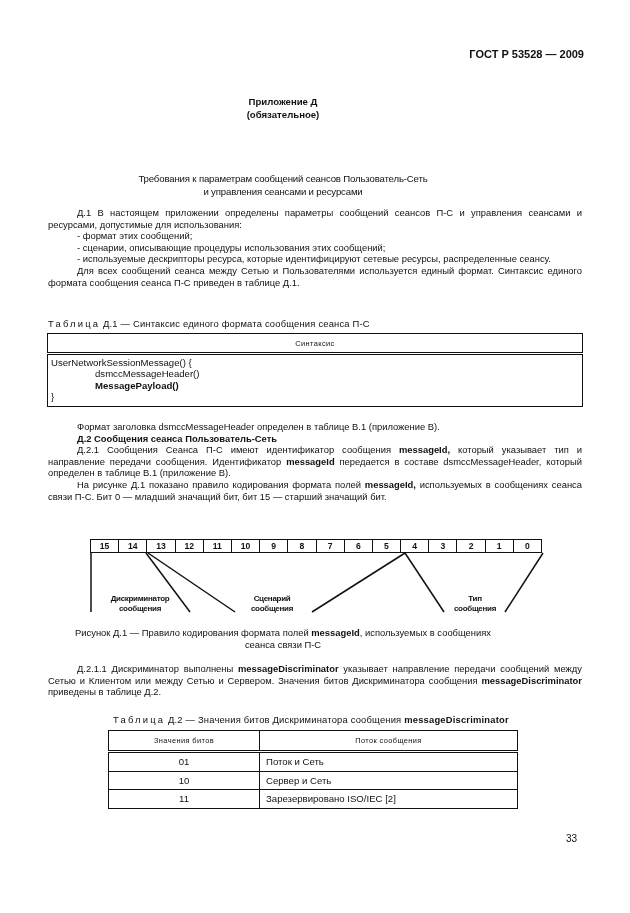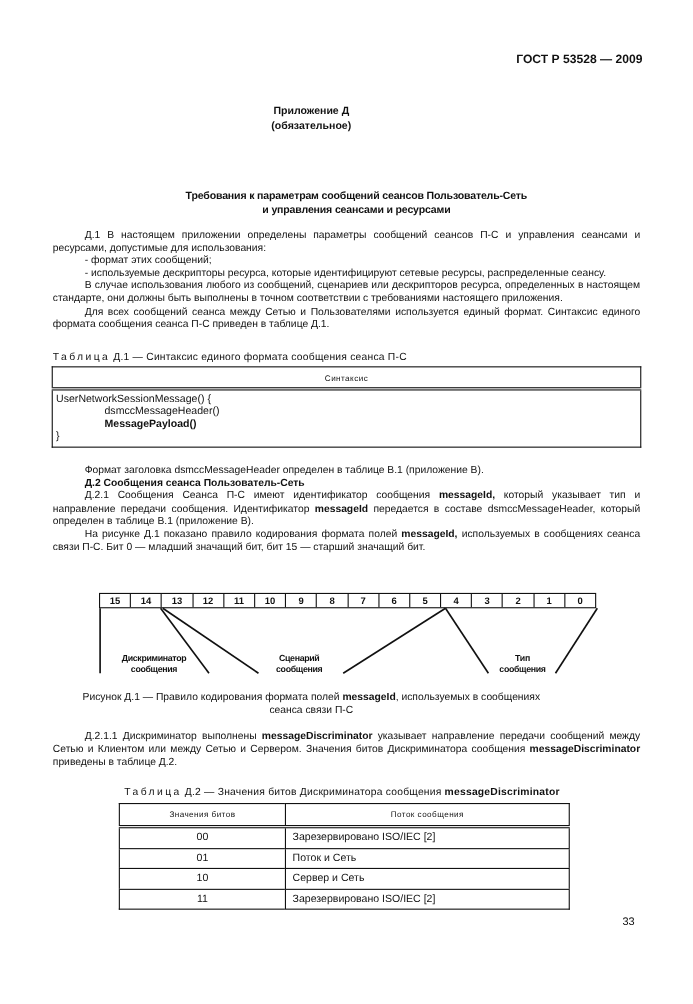--- a/index.html
+++ b/index.html
@@ -2,21 +2,21 @@
 <html><head>
 <meta charset="utf-8">
 <style>
   html, body { margin: 0; padding: 0; background: #ffffff; }
   body { width: 630px; height: 913px; position: relative; overflow: hidden;
          font-family: "Liberation Sans", sans-serif; color: #111; font-size: 9.4px; }
   .abs { position: absolute; }
   .hdr { right: 46px; top: 48px; font-weight: bold; font-size: 11px; letter-spacing: 0; }
   .center { left: 0; width: 566px; text-align: center; }
   .annex-title { top: 95px; font-weight: bold; font-size: 9.6px; line-height: 13px; }
-  .req-title { top: 172px; font-weight: bold; font-size: 9.6px; line-height: 13px; letter-spacing: -0.15px; padding-left: 41px; }
+  .req-title { top: 172px; font-weight: normal; font-size: 9.6px; line-height: 13px; letter-spacing: -0.15px; }
   .text { left: 48px; width: 534px; line-height: 11.6px; text-align: justify; }
   .p { margin: 0; }
   .ind { text-indent: 29px; }
   .b { font-weight: bold; }
   .caption { left: 48px; letter-spacing: 0.2px; }
   .caption .sp { letter-spacing: 2.2px; }
   table { border-collapse: collapse; }
   .t1 { left: 47px; top: 333px; width: 536px; border: 1.4px solid #111; }
   .t1 th { font-weight: normal; font-size: 7.4px; height: 16px; border-bottom: 3px double #111; letter-spacing: 0.4px; }
   .t1 td { padding: 2px 3px 3px 3px; line-height: 11.4px; font-size: 9.6px; }
@@ -45,22 +45,22 @@
 </div>
 
 <div class="abs center req-title">
   <div>Требования к параметрам сообщений сеансов Пользователь-Сеть</div>
   <div>и  управления сеансами и ресурсами</div>
 </div>
 
 <div class="abs text" style="top:207px;">
   <p class="p ind">Д.1 В настоящем приложении определены параметры сообщений сеансов П-С и   управления сеансами и ресурсами, допустимые для использования:</p>
   <p class="p ind">- формат этих сообщений;</p>
+  <p class="p ind">- сценарии, описывающие процедуры использования этих сообщений;</p>
   <p class="p ind">- используемые дескрипторы ресурса, которые идентифицируют сетевые ресурсы, распределенные сеансу.</p>
-  <p class="p ind">В случае использования любого из сообщений, сценариев или дескрипторов ресурса, определенных в настоящем стандарте, они должны быть выполнены в точном соответствии с требованиями настоящего приложения.</p>
   <p class="p ind">Для всех сообщений сеанса между Сетью и Пользователями используется единый формат. Синтаксис единого формата сообщения сеанса П-С приведен в таблице Д.1.</p>
 </div>
 
 <div class="abs caption" style="top:318px;">
   <span class="sp">Таблица</span><span> Д.1 — Синтаксис единого формата сообщения сеанса П-С</span>
 </div>
 
 <table class="abs t1">
   <thead>
     <tr>
@@ -147,24 +147,20 @@
 
 <table class="abs t2">
   <thead>
     <tr>
       <th class="c1">Значения битов</th>
       <th>Поток сообщения</th>
     </tr>
   </thead>
   <tbody>
     <tr>
-      <td class="c1">00</td>
-      <td class="c2">Зарезервировано ISO/IEC [2]</td>
-    </tr>
-    <tr>
       <td class="c1">01</td>
       <td class="c2">Поток и Сеть</td>
     </tr>
     <tr>
       <td class="c1">10</td>
       <td class="c2">Сервер и Сеть</td>
     </tr>
     <tr>
       <td class="c1">11</td>
       <td class="c2">Зарезервировано ISO/IEC [2]</td>

